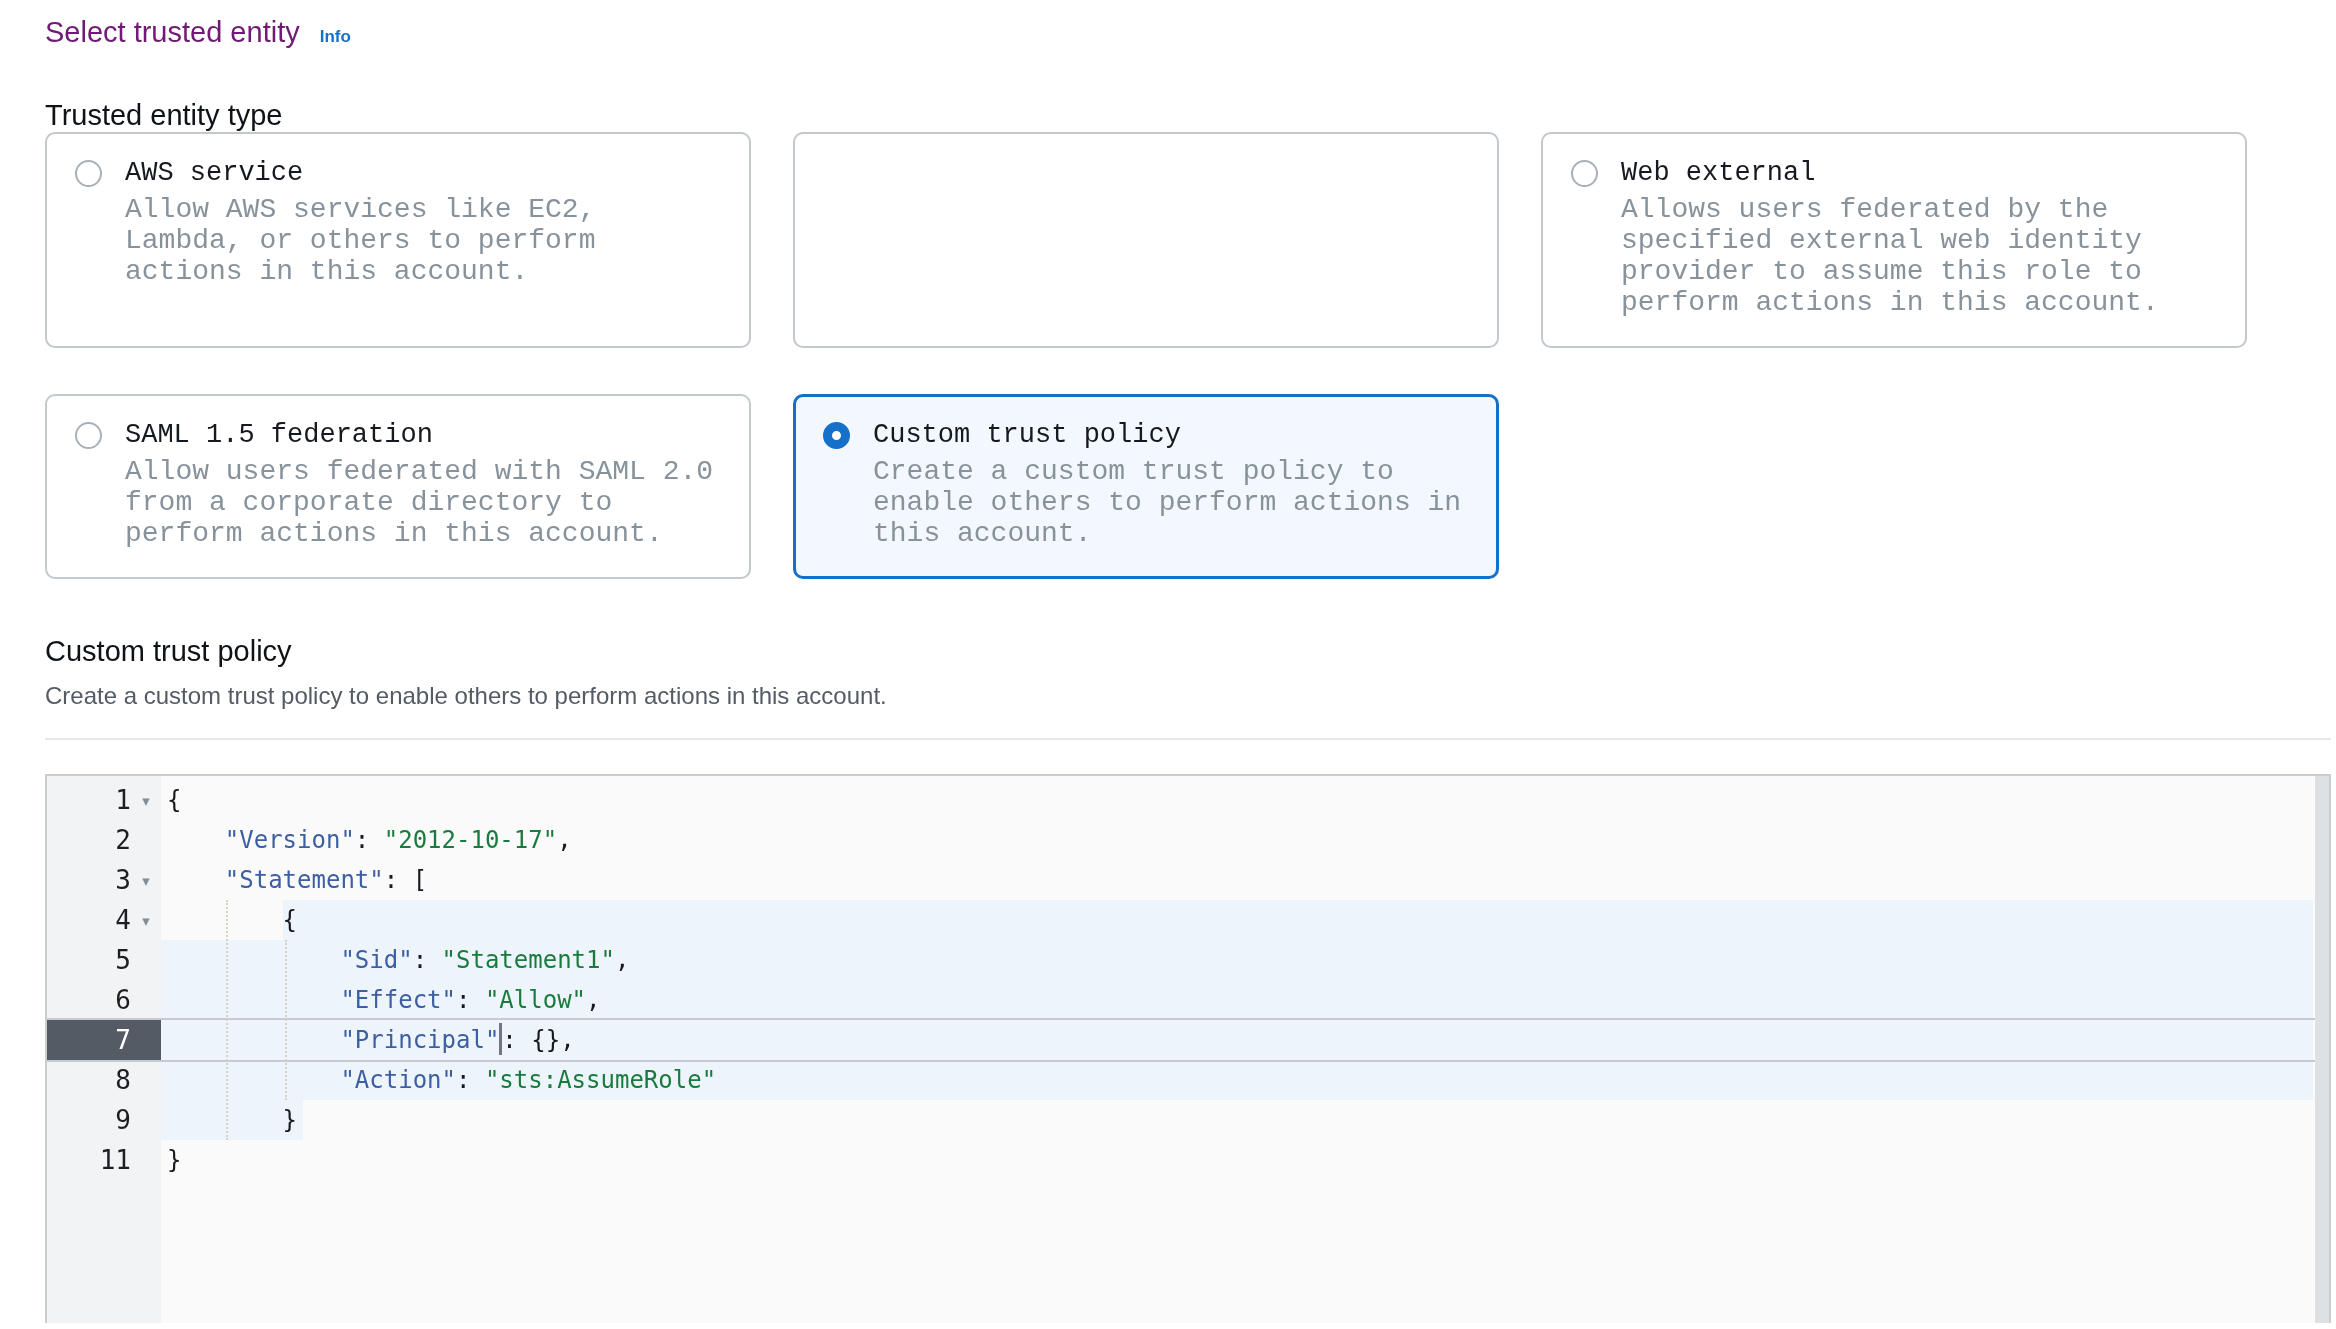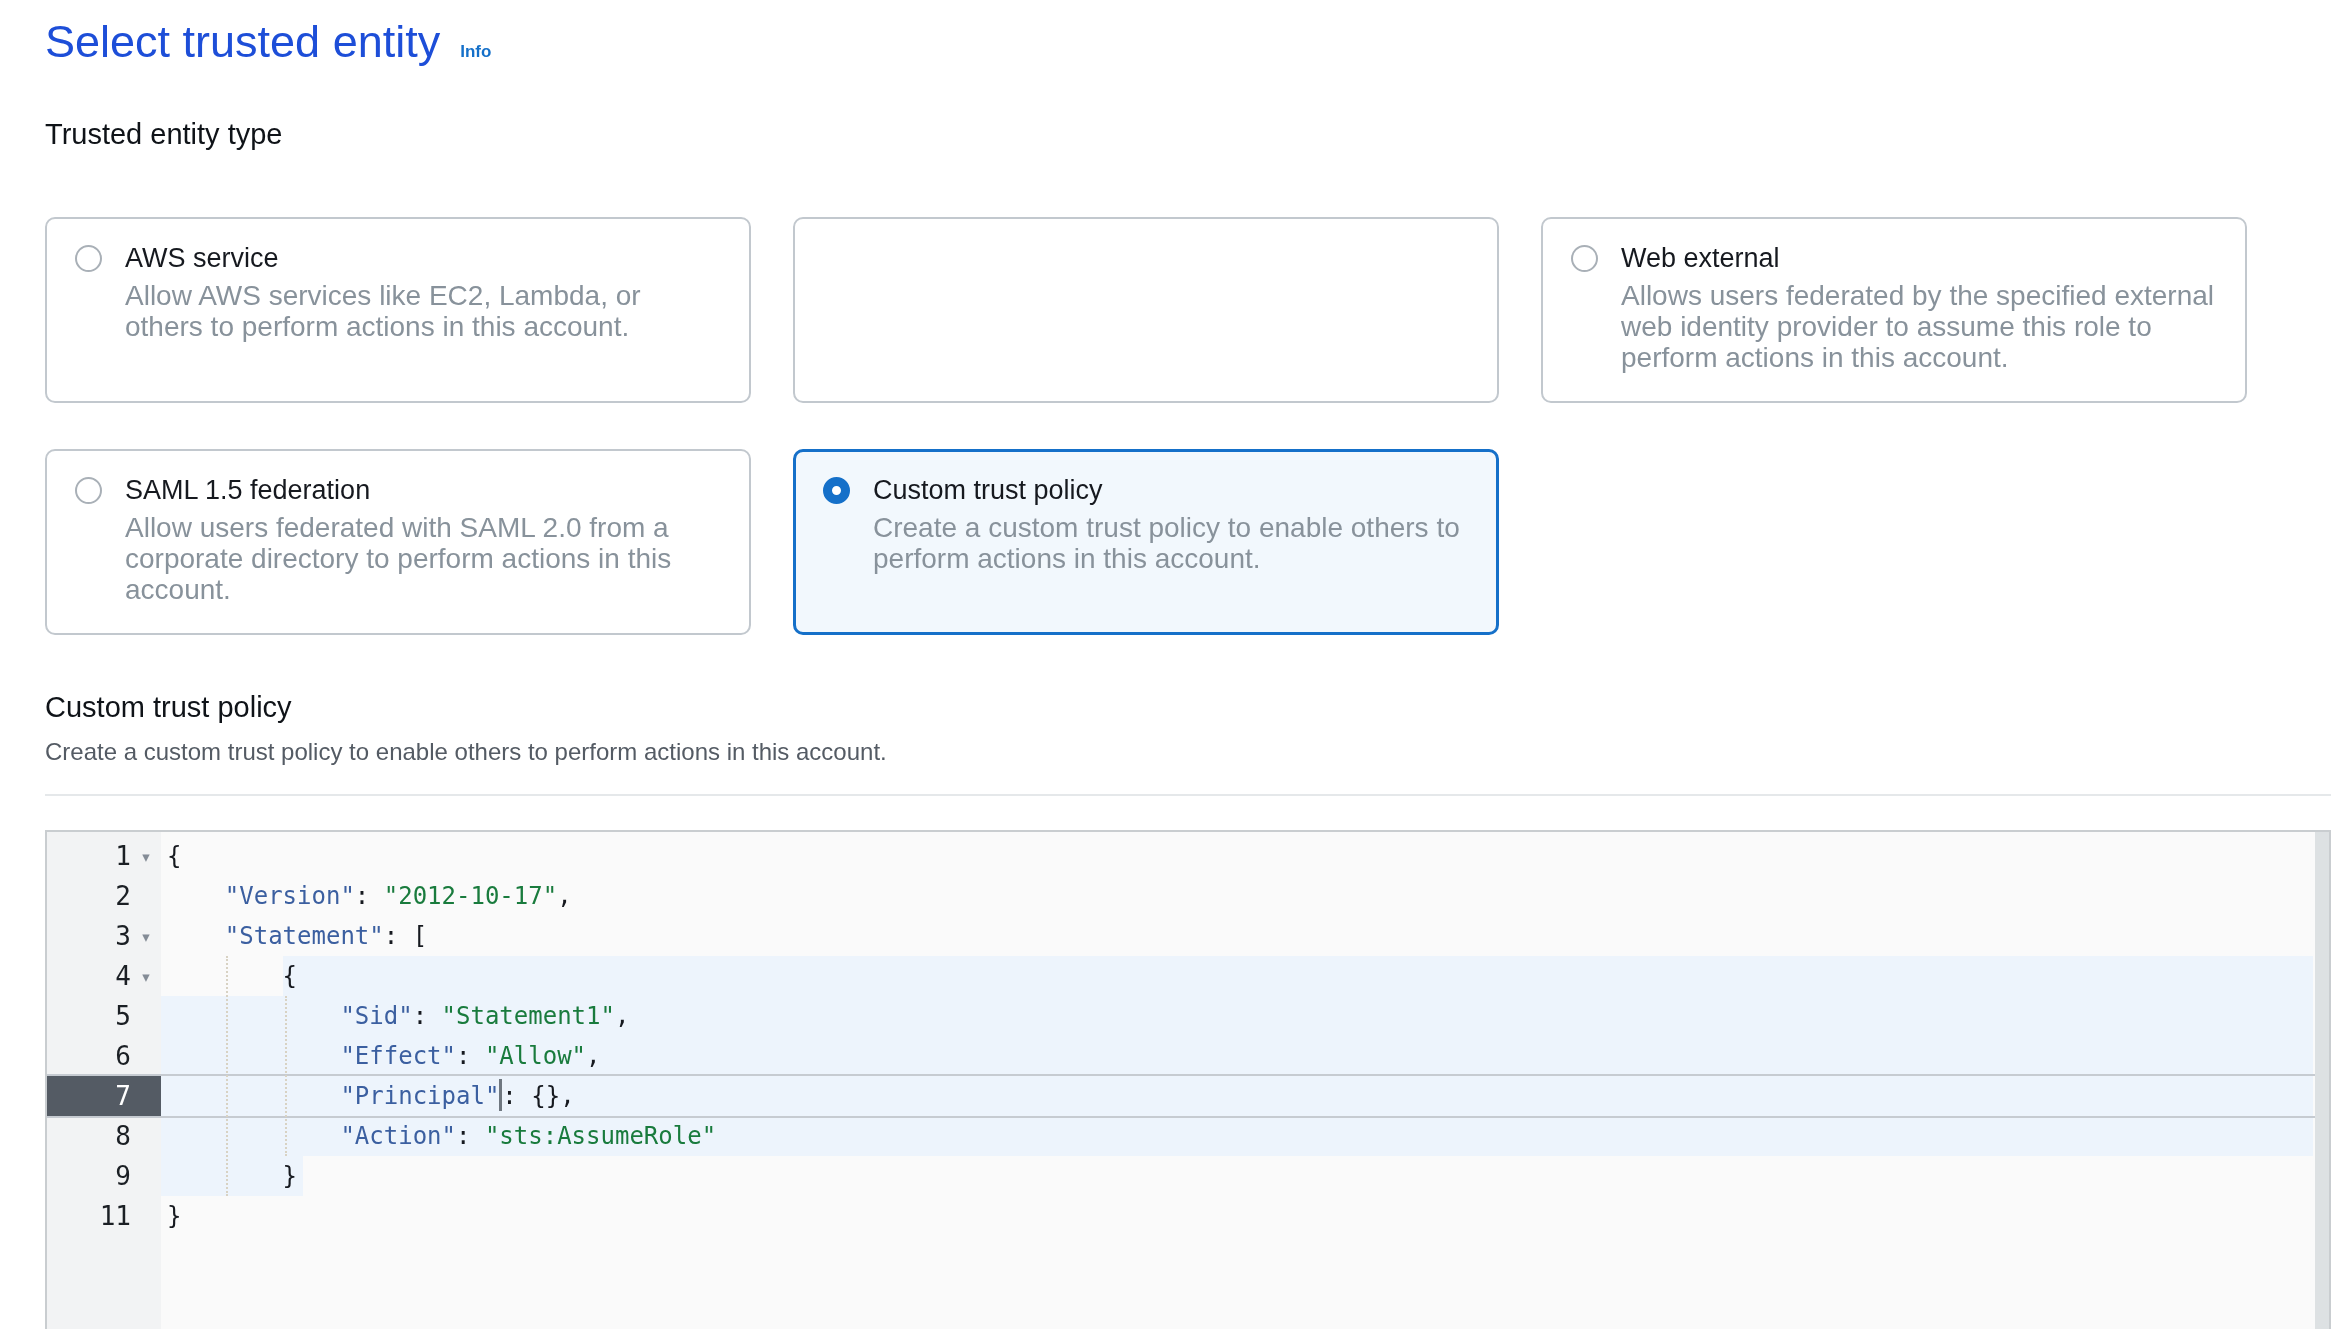--- a/index.html
+++ b/index.html
@@ -6,33 +6,33 @@
   html, body { width: 2336px; height: 1329px; overflow: hidden; }
   body {
     background: #ffffff;
     font-family: "Liberation Sans", "DejaVu Sans", sans-serif;
     color: #16191f;
     padding: 16px 0 0 45px;
   }
 
   
   .title-row { display: flex; align-items: baseline; gap: 20px; }
-  h1.page-title { font-size: 45px; font-weight: 400; color: #1d4ed8; letter-spacing: 0; }
+  h1.page-title { font-size: 29px; font-weight: 400; color: #701a75; letter-spacing: 0; }
   .info-link { font-size: 17px; font-weight: 700; color: var(--accent); cursor: pointer; text-decoration: none; }
 
   h2.section-heading { font-size: 29px; font-weight: 400; color: #0f1318; }
   #entity-type-heading { margin-top: 50px; }
 
   
   .cards {
-    margin-top: 66px;
     display: grid;
     grid-template-columns: repeat(3, 706px);
     column-gap: 42px;
     row-gap: 46px;
+    font-family: Liberation Mono, monospace;
   }
   .entity-card {
     background: #ffffff;
     border: 2px solid #c2c8ce;
     border-radius: 10px;
     padding: 24px 28px 28px 28px;
     cursor: pointer;
   }
   .entity-card.selected {
     border: 3px solid var(--accent);

